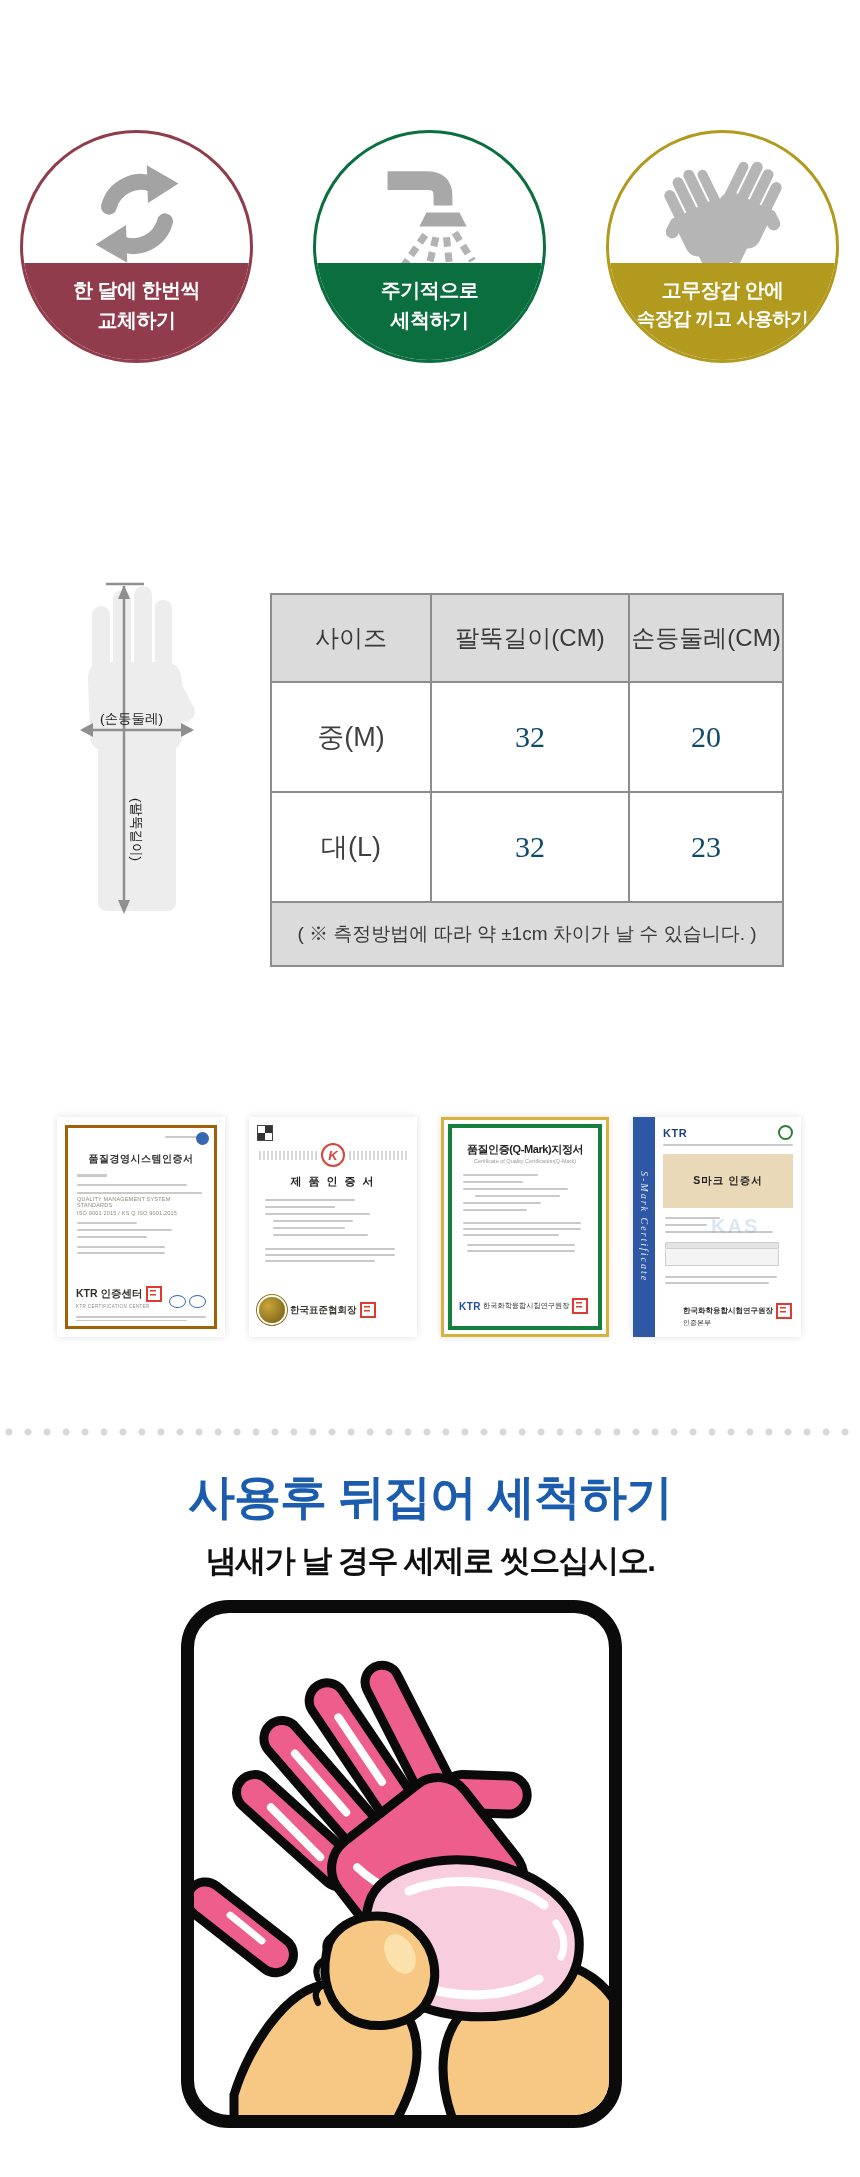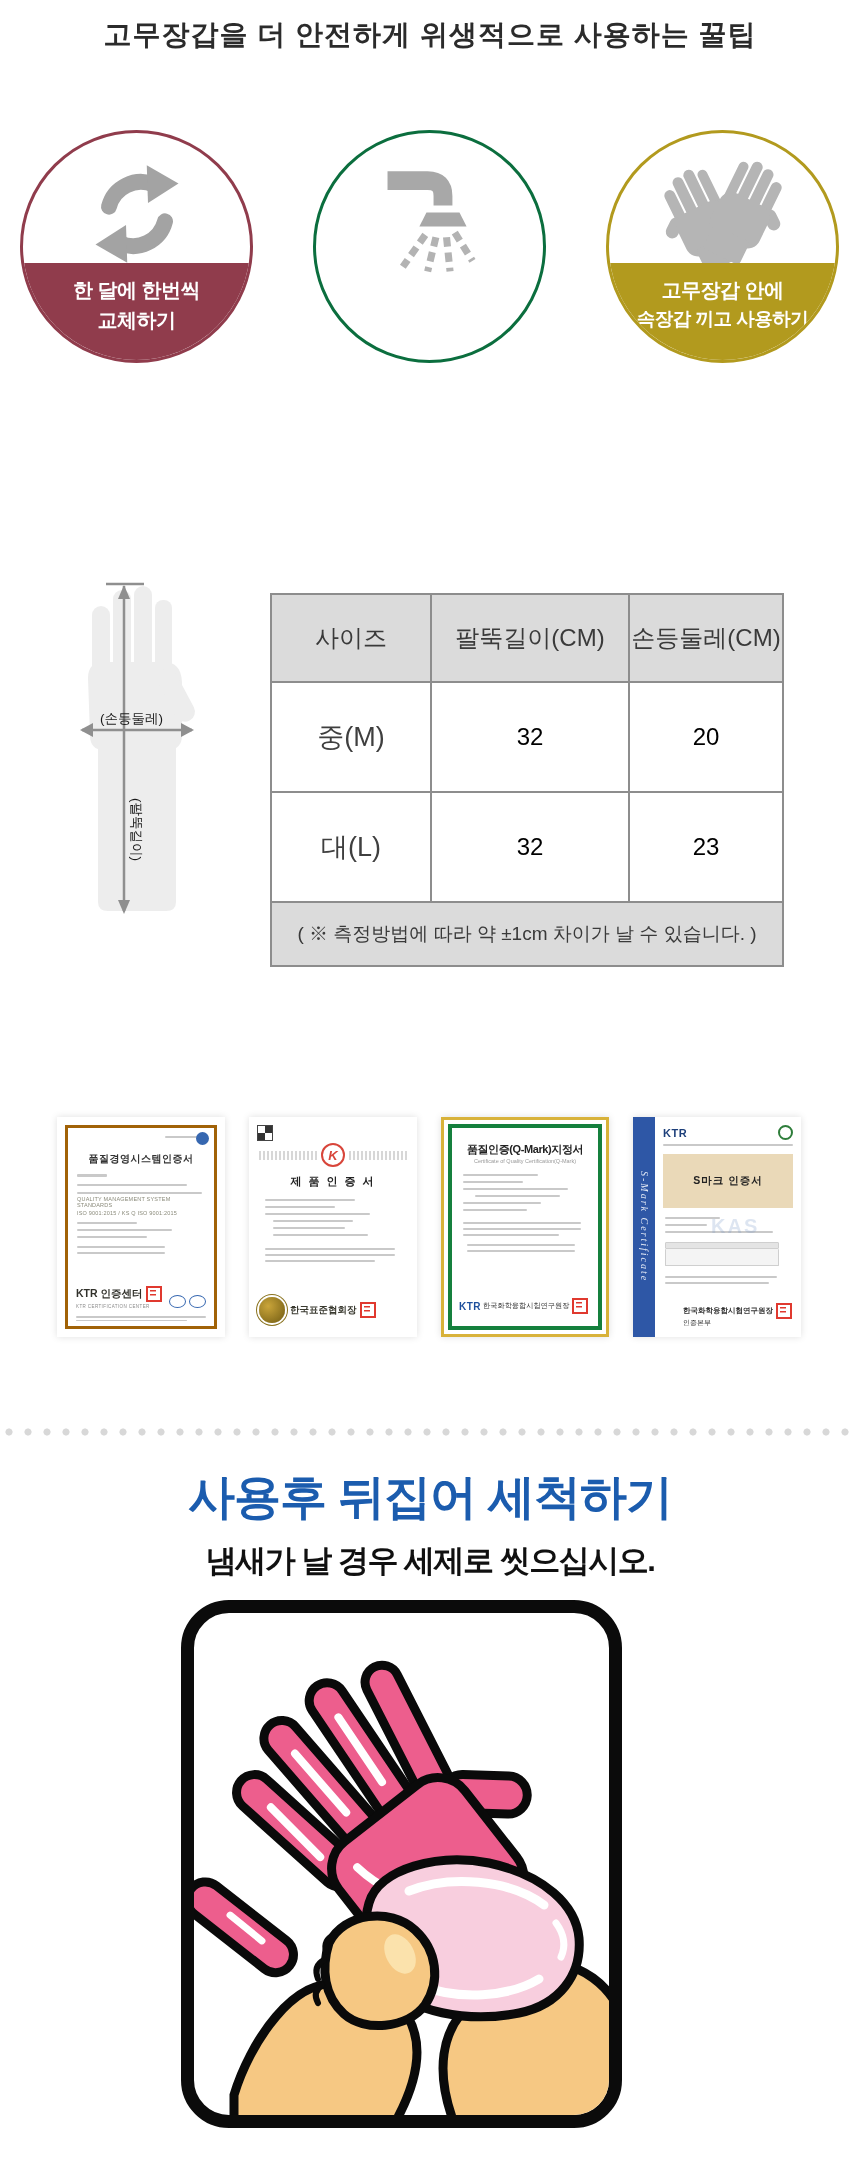--- a/index.html
+++ b/index.html
@@ -21,21 +21,21 @@
   .tip-band .ln.tight{font-size:18.5px;}
 
   
   .glove-diagram{position:absolute;left:52px;top:570px;width:170px;height:345px;}
   .size-table{position:absolute;left:270px;top:593px;width:512px;border-collapse:collapse;
     table-layout:fixed;color:#3f3f3f;}
   .size-table td,.size-table th{border:2px solid #8d8d8d;text-align:center;vertical-align:middle;
     font-weight:normal;}
   .size-table thead th{background:#dbdbdb;height:84px;font-size:24px;color:#3a3a3a;}
   .size-table tbody td{height:106px;background:#fff;}
-  .td-size{font-size:27px;} .td-num{font-size:24px;color:#000000;}
+  .td-size{font-size:27px;} .td-num{font-size:30px;color:#0c4a6e;font-family:Liberation Serif, serif;}
   .size-table tfoot td{background:#dbdbdb;height:60px;font-size:19px;color:#3a3a3a;}
 
   
   .certs{position:absolute;left:57px;top:1117px;width:746px;display:flex;gap:24px;}
   .cert{position:relative;width:168px;height:220px;background:#fff;box-sizing:border-box;
     box-shadow:0 0 7px rgba(0,0,0,0.13);overflow:hidden;font-family:"Liberation Sans",sans-serif;}
   .gbar{height:3px;background:#c9c9c9;border-radius:1px;}
   .stamp{display:inline-block;width:12px;height:12px;border:2px solid #e0392f;vertical-align:middle;
     margin-left:3px;background:
     linear-gradient(#e0392f,#e0392f) 2px 2px/6px 1.5px no-repeat,
@@ -103,21 +103,20 @@
   
   .illu-box{position:absolute;left:181px;top:1600px;width:441px;height:528px;box-sizing:border-box;
     border:13px solid #0b0b0b;border-radius:48px;background:#fff;overflow:hidden;}
   .illu-box svg{display:block;}
 </style>
 </head>
 <body>
 
 <div class="page">
 
-  <div class="main-title">고무장갑을 더 안전하게 위생적으로 사용하는 꿀팁</div>
 
   <div class="tip-circle tip-1" style="border-color: rgb(144, 60, 76);">
     <span class="tip-icon" style="top:20px;width:122px;height:122px;">
       <svg width="122" height="122" viewBox="0 0 100 100">
         <path d="M27 44 A 27 27 0 0 1 64 26" fill="none" stroke="#a3a3a3" stroke-width="13" stroke-linecap="round"></path>
         <polygon points="58,10 84,25 59,41" fill="#a3a3a3"></polygon>
         <path d="M73 56 A 27 27 0 0 1 36 74" fill="none" stroke="#a3a3a3" stroke-width="13" stroke-linecap="round"></path>
         <polygon points="42,90 16,75 41,59" fill="#a3a3a3"></polygon>
       </svg>
     </span>
@@ -131,20 +130,24 @@
     <span class="tip-icon" style="top:24px;width:118px;height:118px;">
       <svg width="118" height="118" viewBox="0 0 100 100">
         <path d="M14 20 H48 Q61 20 61 33 V41" fill="none" stroke="#a8a8a8" stroke-width="16"></path>
         <polygon points="47,47 75,47 81,59 41,59" fill="#a8a8a8"></polygon>
         <line x1="46" y1="66" x2="27" y2="93" stroke="#b3b3b3" stroke-width="6" stroke-dasharray="8 5"></line>
         <line x1="55" y1="68" x2="48" y2="97" stroke="#b3b3b3" stroke-width="6" stroke-dasharray="8 5"></line>
         <line x1="64" y1="68" x2="67" y2="97" stroke="#b3b3b3" stroke-width="6" stroke-dasharray="8 5"></line>
         <line x1="71" y1="64" x2="86" y2="88" stroke="#b3b3b3" stroke-width="6" stroke-dasharray="8 5"></line>
       </svg>
     </span>
+    <div class="tip-band" style="background: rgb(11, 110, 62);">
+      <span class="ln">주기적으로</span>
+      <span class="ln">세척하기</span>
+    </div>
   </div>
 
   <div class="tip-circle tip-3" style="border-color: rgb(178, 154, 30);">
     <span class="tip-icon" style="top:26px;width:150px;height:118px;">
       <svg width="150" height="118" viewBox="0 0 150 118">
         <g fill="#b5b5b5">
           <g transform="translate(30,14) rotate(-26 28 50)">
             <rect x="2" y="4" width="11" height="42" rx="5.5"></rect>
             <rect x="15" y="-4" width="11" height="50" rx="5.5"></rect>
             <rect x="28" y="-6" width="11" height="52" rx="5.5"></rect>

